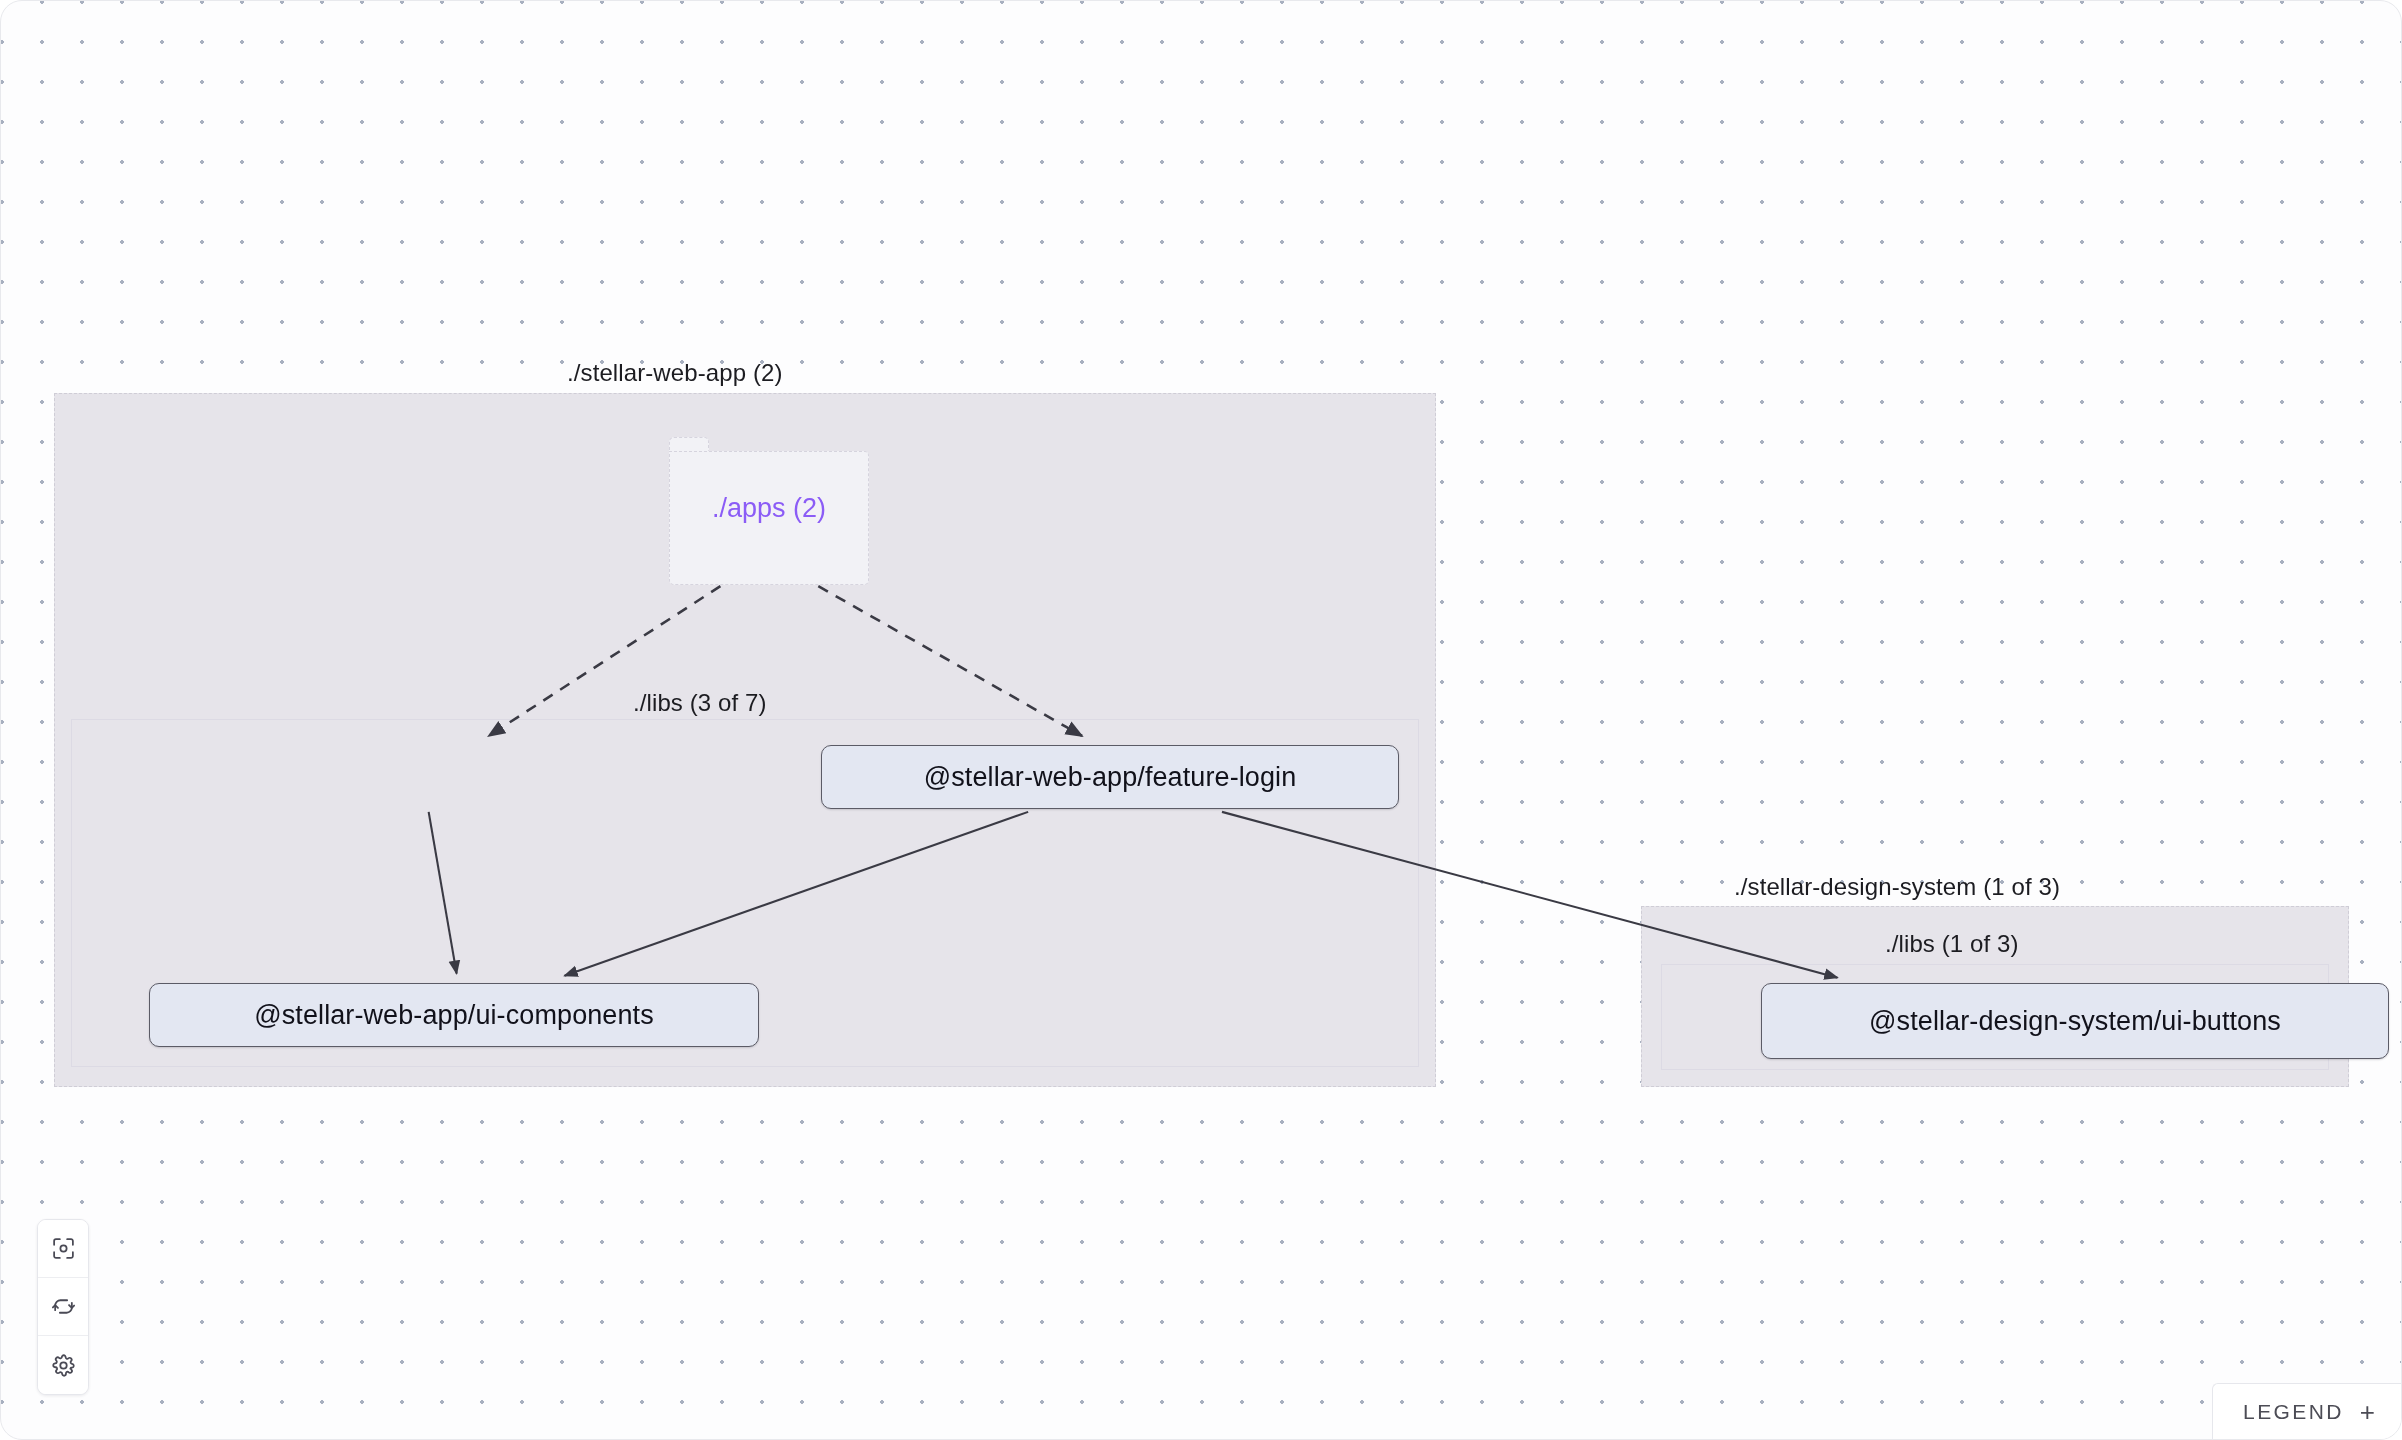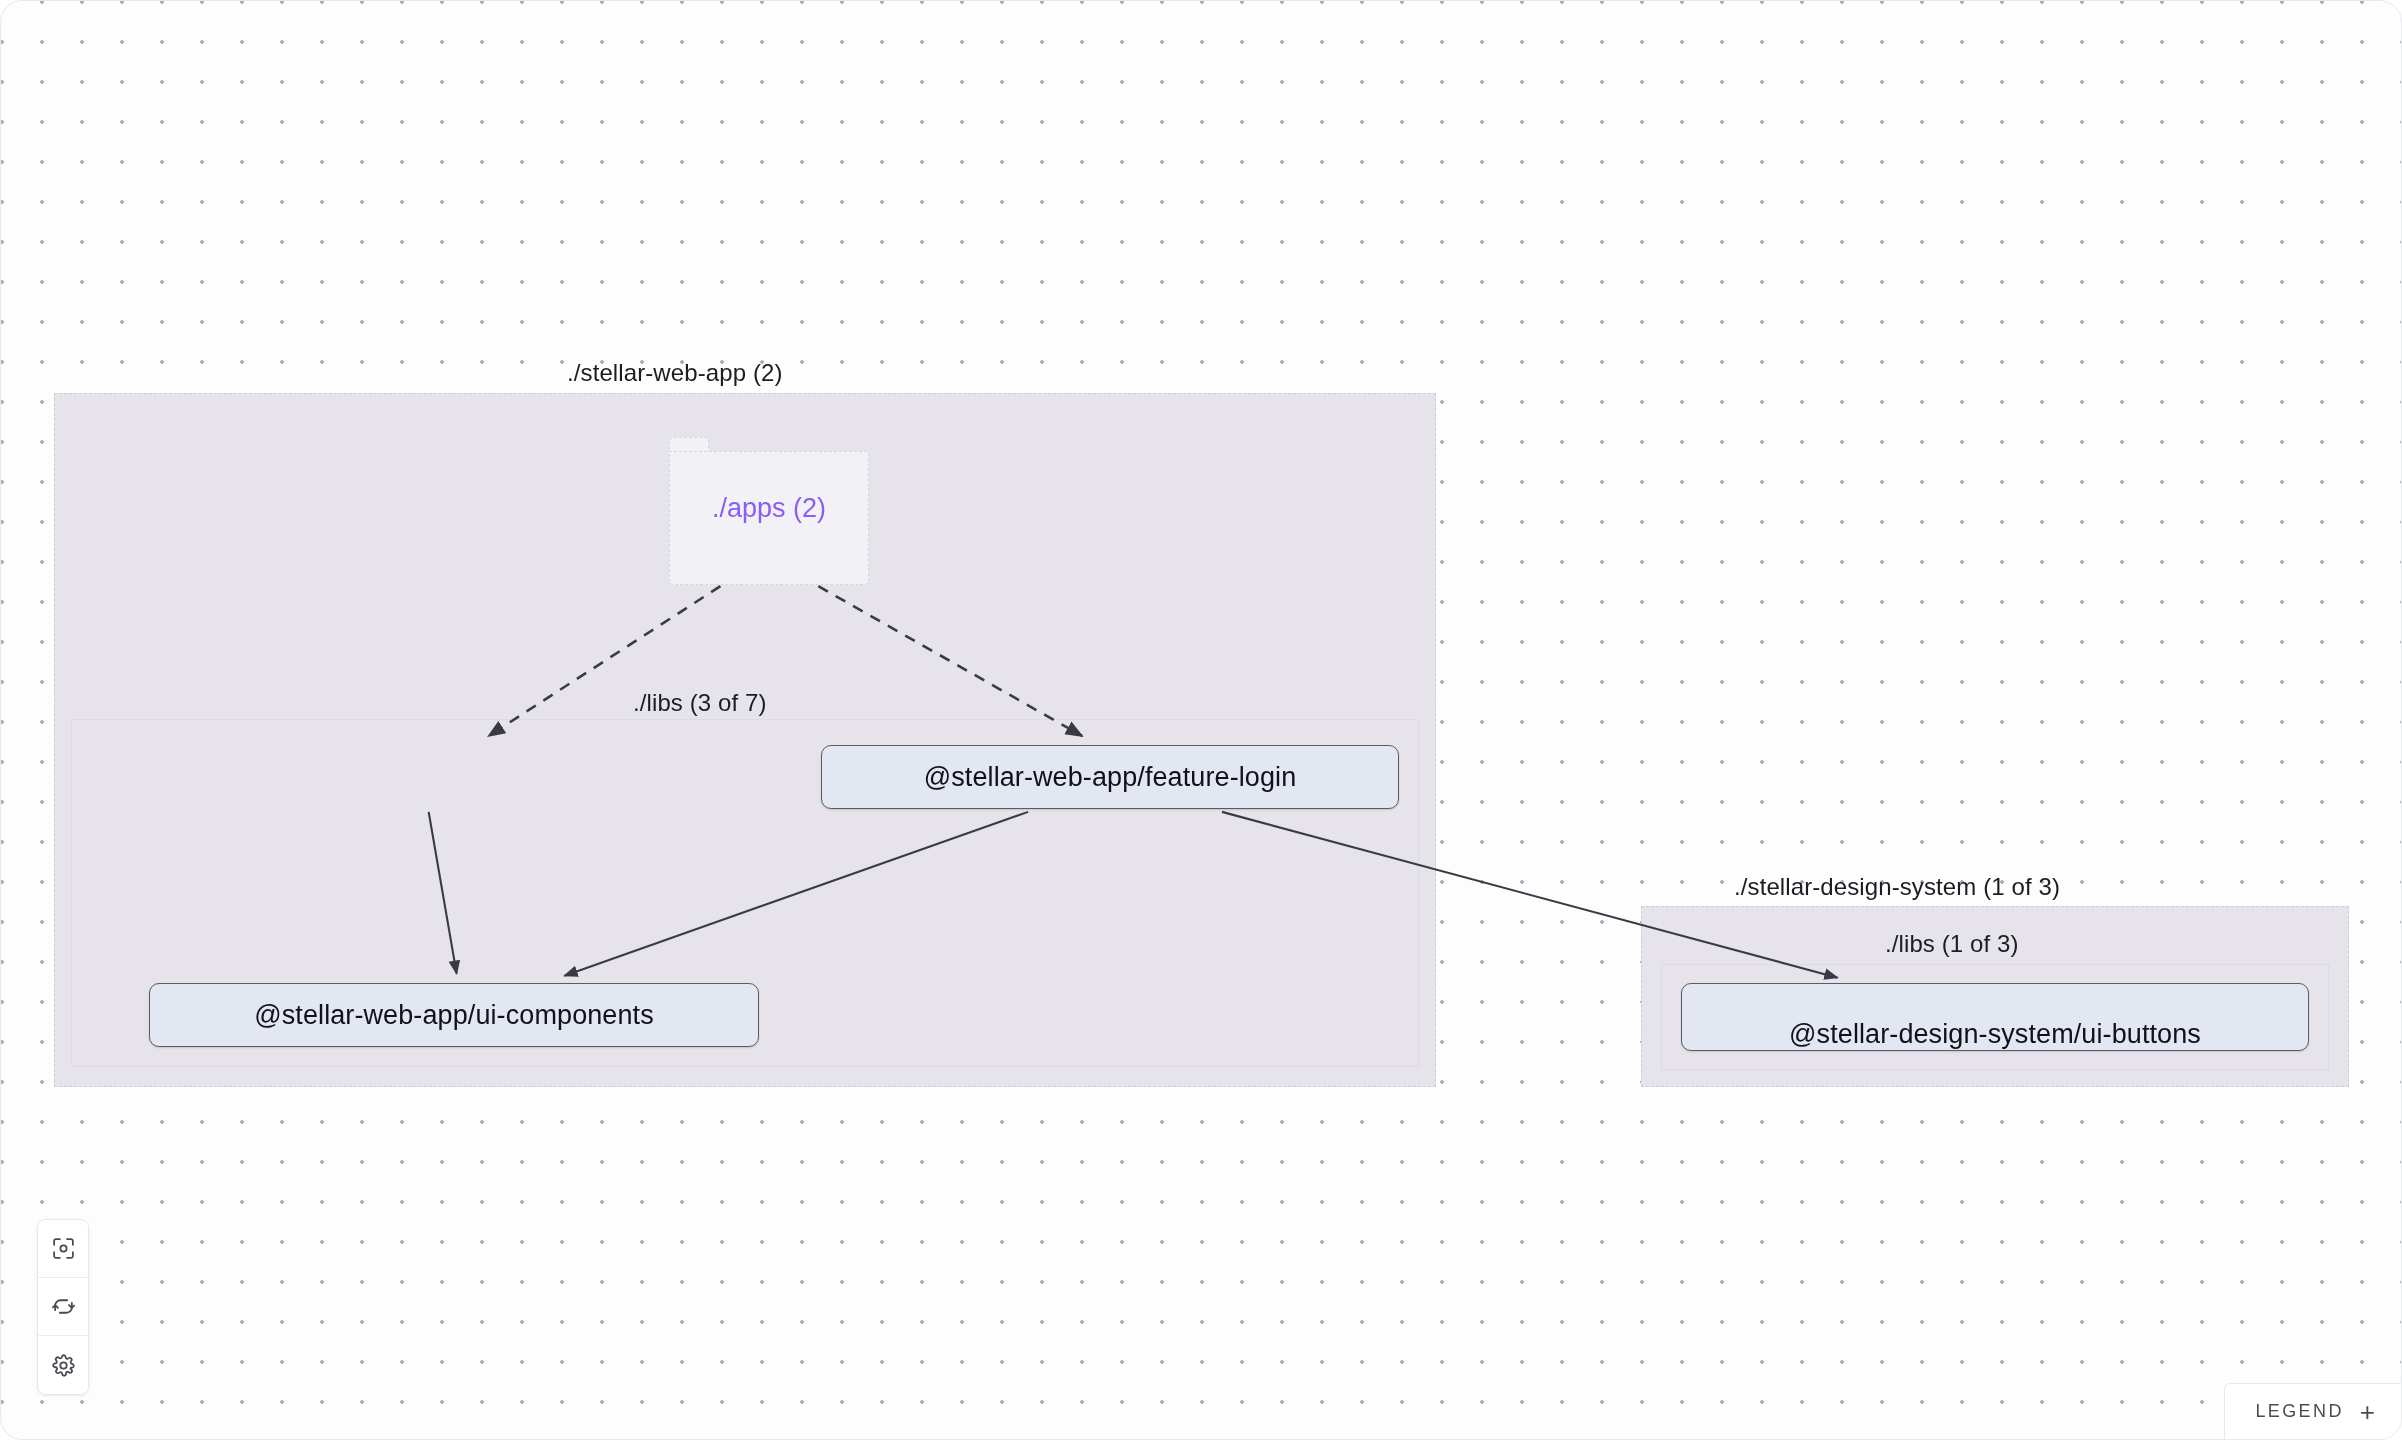--- a/index.html
+++ b/index.html
@@ -147,21 +147,21 @@
     align-items: center;
     gap: 16px;
     background: #ffffff;
     border-top: 1px solid #e6e7ec;
     border-left: 1px solid #e6e7ec;
     border-top-left-radius: 6px;
     z-index: 20;
     cursor: pointer;
   }
   #legend .legend-text {
-    font-size: 18px;
+    font-size: 21px;
     letter-spacing: 2.4px;
     color: #4c4c55;
   }
   #legend .plus {
     font-size: 26px;
     color: #4c4c55;
     line-height: 1;
   }
 </style>
 </head>
@@ -212,21 +212,21 @@
   </div>
 
   <div class="group-title" style="left:1733px; top:872px;">./stellar-design-system (1 of 3)</div>
 
   <div class="project-group" style="left:1640px; top:905px; width:708px; height:181px;"></div>
 
   <div class="group-title" style="left:1884px; top:929px;">./libs (1 of 3)</div>
 
   <div class="dir-group" style="left:1660px; top:963px; width:668px; height:106px;"></div>
 
-  <div class="node" style="left:1680px; top:982px; width:628px; height:68px;align-items:flex-end;">
+  <div class="node" style="left:1760px; top:982px; width:628px; height:76px;">
     <span class="node-label">@stellar-design-system/ui-buttons</span>
   </div>
 
   <div id="toolbar">
 
     <div class="tool-btn">
       <span>
         <svg width="25" height="25" viewBox="0 0 24 24" fill="none" stroke="#4a4a55" stroke-width="1.7" stroke-linecap="round" stroke-linejoin="round">
           <path d="M3 8.5V4.8A1.8 1.8 0 0 1 4.8 3H8.5"></path>
           <path d="M15.5 3h3.7A1.8 1.8 0 0 1 21 4.8v3.7"></path>

